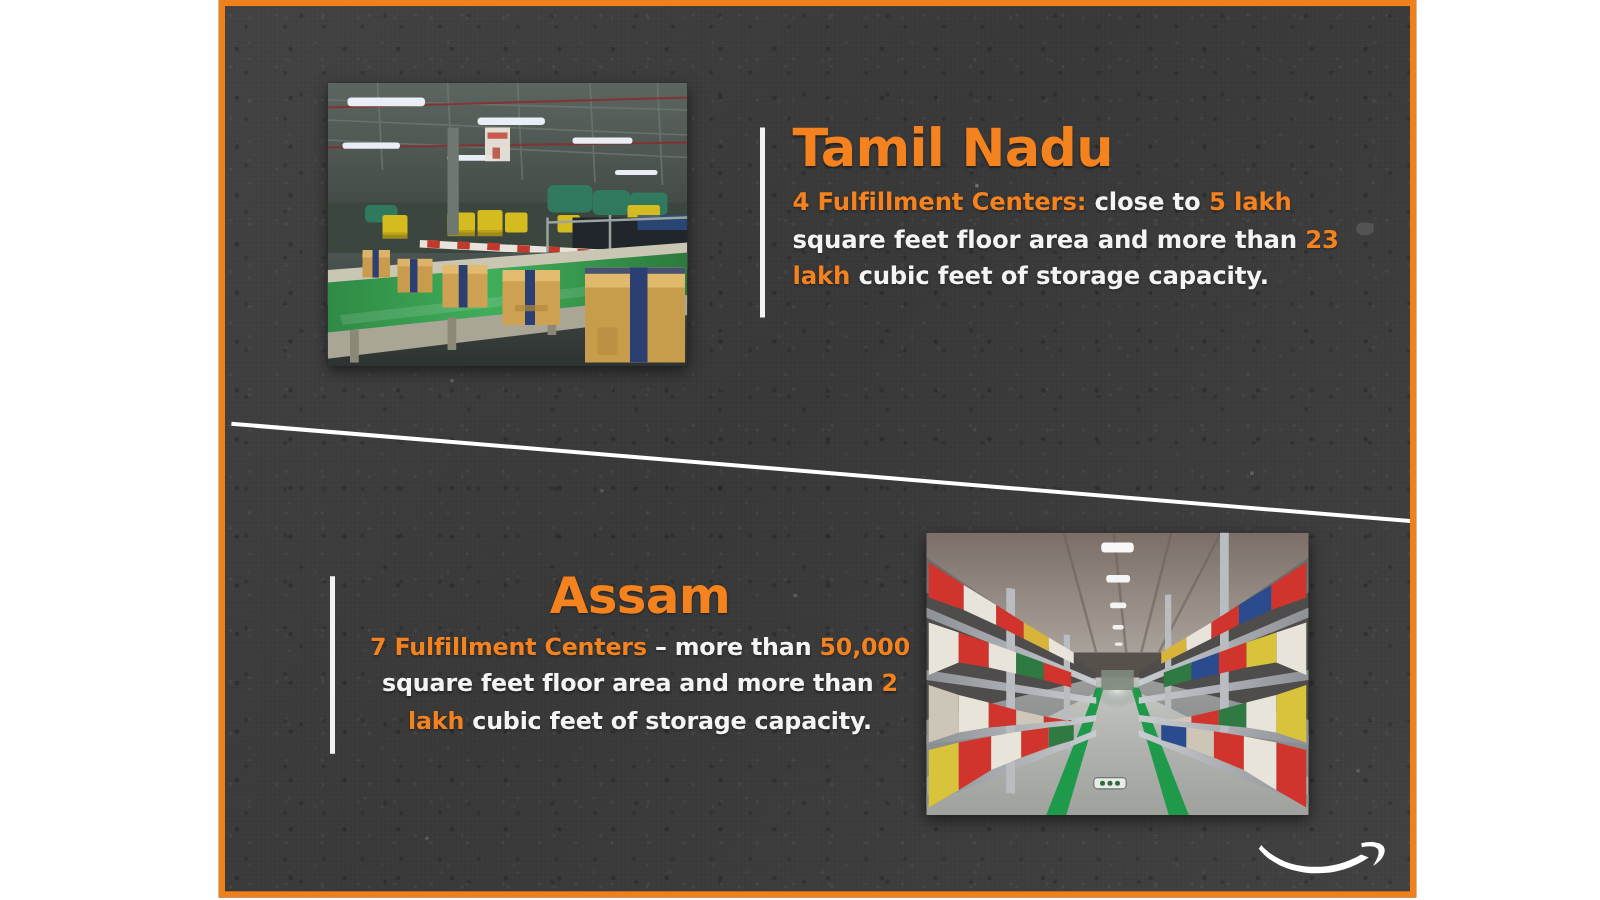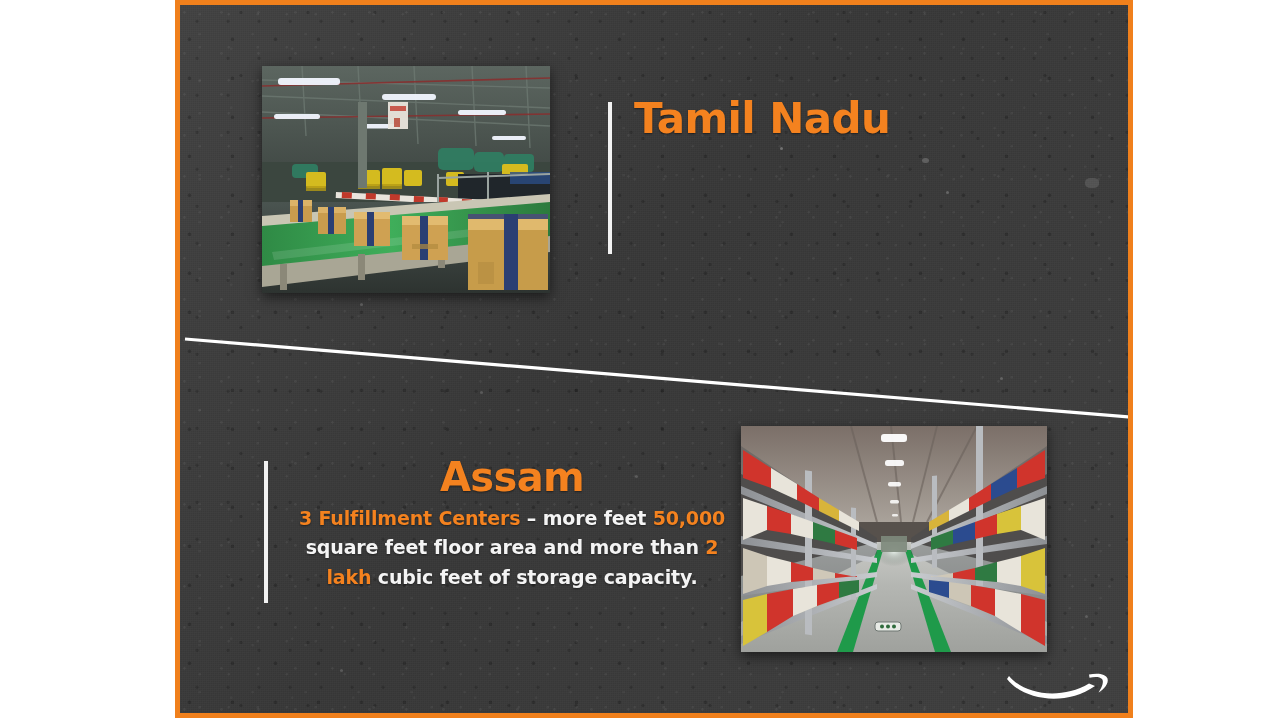--- a/index.html
+++ b/index.html
@@ -298,27 +298,30 @@
           <rect x="242" y="148" width="14" height="76" fill="#2b3f73"></rect>
           <rect x="206" y="148" width="80" height="5" fill="#2b3f73" opacity=".85"></rect>
           <rect x="216" y="196" width="16" height="22" fill="#b08a3f" opacity=".55"></rect>
         </g>
       </svg>
     </div>
 
     <div class="block block-tn">
       <div class="accent-bar"></div>
       <h1 class="heading">Tamil Nadu</h1>
+      <p class="body-copy">
+        <span class="hl">4 Fulfillment Centers:</span><span> close to </span><span class="hl">5 lakh</span><span> square feet floor area and more than </span><span class="hl">23 lakh</span><span> cubic feet of storage capacity.</span>
+      </p>
     </div>
 
     <div class="block block-as">
       <div class="accent-bar"></div>
       <h1 class="heading">Assam</h1>
       <p class="body-copy">
-        <span class="hl">3 Fulfillment Centers</span><span> – more feet </span><span class="hl">50,000</span><span> square feet floor area and more than </span><span class="hl">2 lakh</span><span> cubic feet of storage capacity.</span>
+        <span class="hl">7 Fulfillment Centers</span><span> – more than </span><span class="hl">50,000</span><span> square feet floor area and more than </span><span class="hl">2 lakh</span><span> cubic feet of storage capacity.</span>
       </p>
     </div>
 
     <div class="photo photo-bot">
       <svg viewBox="0 0 306 226" preserveAspectRatio="none">
         <defs>
           <linearGradient id="flr" x1="0" y1="0" x2="0" y2="1">
             <stop offset="0%" stop-color="#c9cac6"></stop>
               <stop offset="40%" stop-color="#b4b6b2"></stop>
               <stop offset="100%" stop-color="#9fa19d"></stop>

